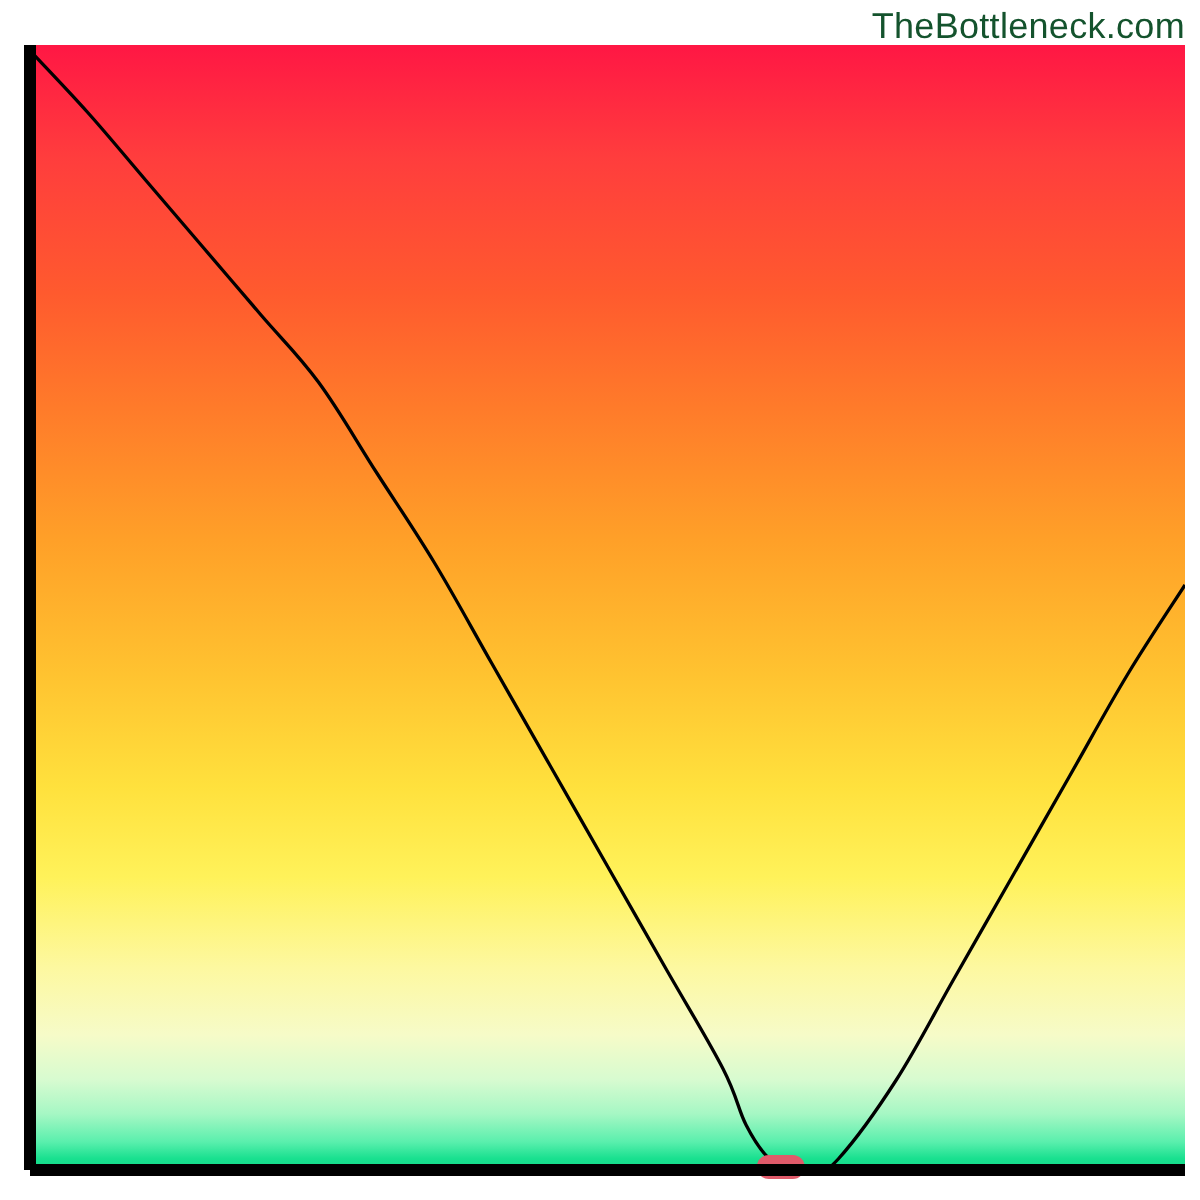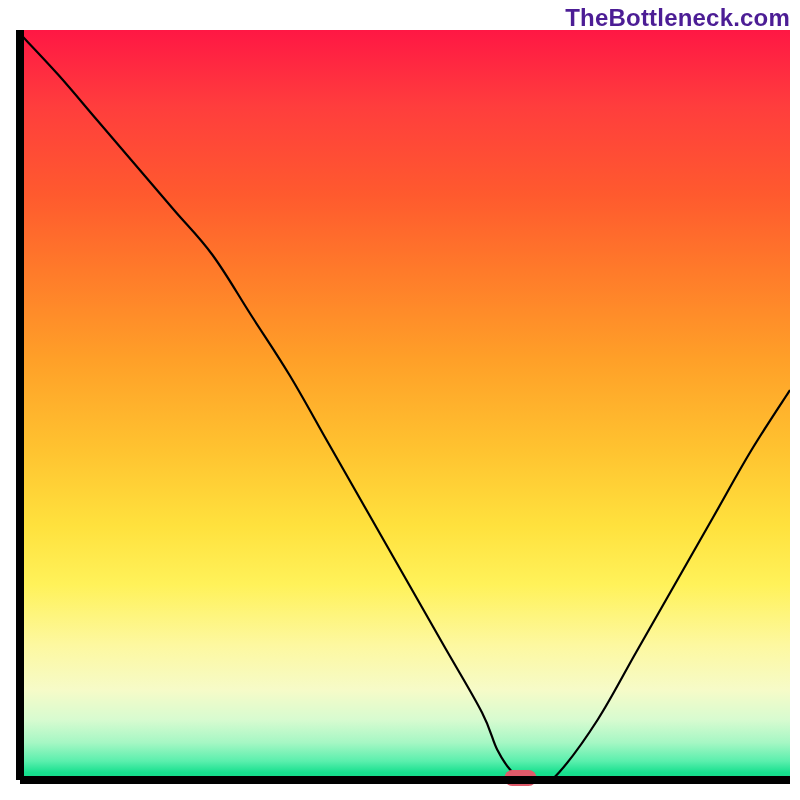--- a/index.html
+++ b/index.html
@@ -8,22 +8,22 @@
     position: relative;
     width: 800px;
     height: 800px;
   }
   .attribution {
     position: absolute;
     top: 4px;
     right: 10px;
     font-family: Arial, Helvetica, sans-serif;
     font-size: 24px;
-    color: #4c1d95;
-    font-weight: 700;
+    color: #14532d;
+    font-weight: 400;
     letter-spacing: 0.2px;
   }
   svg.plot {
     position: absolute;
     top: 0;
     left: 0;
     width: 800px;
     height: 800px;
   }
 </style>

